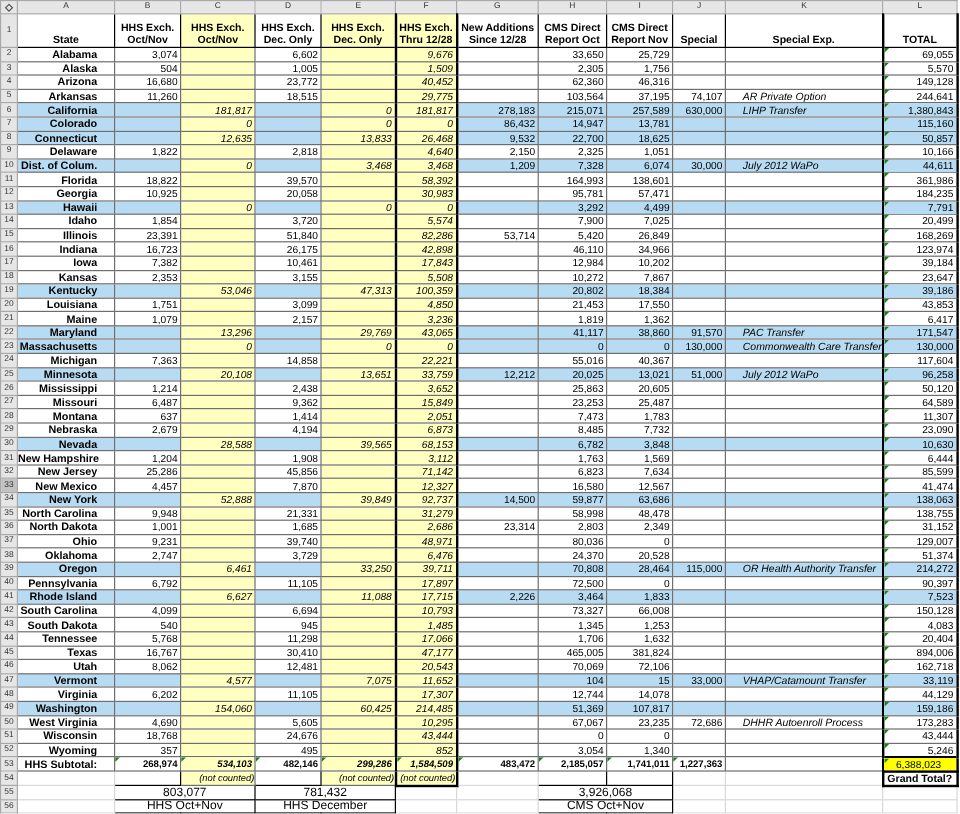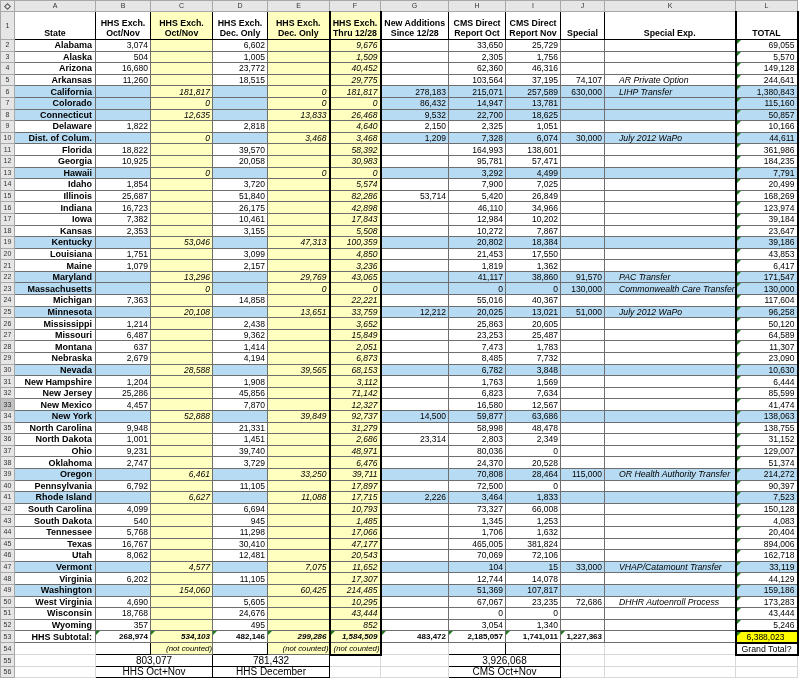--- a/index.html
+++ b/index.html
@@ -24,38 +24,38 @@
   tr.letters td{height:8px}
   tr.hdr-row td{height:28px}
   tr.filler td{height:6px}
   .gut{background:#E6E6E6;border:1px solid #A8A8A8;text-align:center;font-size:7px;color:#333}
   .gut-sel{background:#C2C2C2}
   .corner{background:#E6E6E6;border:1px solid #A8A8A8}
   .diamond{display:block;width:5px;height:5px;border:1px solid #555;transform:rotate(45deg);margin:1px auto 0}
   .collet{background:#E6E6E6;border:1px solid #A8A8A8;text-align:center;font-size:7px;color:#333}
   .hdr{font-weight:bold;text-align:center;vertical-align:bottom;font-size:8.8px;line-height:10px;
        white-space:pre-line;border:1px solid #000;padding-bottom:1px}
-  .state{font-weight:bold;text-align:right;padding-right:3px;font-size:9px}
+  .state{font-weight:bold;text-align:right;padding-right:14px;font-size:9px}
   .num{text-align:right;padding-right:2px}
   .it{font-style:italic}
   .yl{background:var(--yellow)}
   .bl{background:var(--blue)}
   .exp{text-align:left;padding-left:14px;font-size:8.7px}
   .fcol{border-left:2px solid #000;border-right:2px solid #000}
   .tot{border-left:2px solid #000;border-right:2px solid #000}
   .tri{position:relative}
   .tri-mark{position:absolute;top:0;left:0;width:0;height:0;
             border-top:4px solid var(--green);border-right:4px solid transparent}
   .sub{font-weight:bold}
   td.sub.num{font-size:8px}
   .grand{background:var(--grand);border:2px solid #000;font-weight:normal;text-align:center;padding-right:2px}
   .nc{text-align:right;font-size:7.8px}
   .box54{border:1.5px solid #000}
   .lite{border:1px solid #D8D8D8}
-  .gtlbl{font-weight:normal;text-align:center;border:2px solid #000;font-size:8.8px}
+  .gtlbl{font-weight:bold;text-align:center;border:2px solid #000;font-size:8.8px}
   .mbox{border:1.5px solid #000;text-align:center;font-size:10px}
   .fbot{border-bottom:2px solid #000}
 </style>
 </head>
 <body>
 
 <div>
   <table id="grid">
     <colgroup>
       <col>
@@ -304,21 +304,21 @@
           <td class="num"></td>
           <td class="num">7,900</td>
           <td class="num">7,025</td>
           <td class="num"></td>
           <td class="exp it"></td>
           <td class="num tot tri"><span class="tri-mark"></span>20,499</td>
         </tr>
         <tr class="data-row">
           <td class="gut">15</td>
           <td class="state">Illinois</td>
-          <td class="num">25,687</td>
+          <td class="num">23,391</td>
           <td class="num yl it"></td>
           <td class="num">51,840</td>
           <td class="num yl it"></td>
           <td class="num yl it fcol">82,286</td>
           <td class="num">53,714</td>
           <td class="num">5,420</td>
           <td class="num">26,849</td>
           <td class="num"></td>
           <td class="exp it"></td>
           <td class="num tot tri"><span class="tri-mark"></span>168,269</td>
@@ -621,21 +621,21 @@
           <td class="num">48,478</td>
           <td class="num"></td>
           <td class="exp it"></td>
           <td class="num tot tri"><span class="tri-mark"></span>138,755</td>
         </tr>
         <tr class="data-row">
           <td class="gut">36</td>
           <td class="state">North Dakota</td>
           <td class="num">1,001</td>
           <td class="num yl it"></td>
-          <td class="num">1,451</td>
+          <td class="num">1,685</td>
           <td class="num yl it"></td>
           <td class="num yl it fcol">2,686</td>
           <td class="num">23,314</td>
           <td class="num">2,803</td>
           <td class="num">2,349</td>
           <td class="num"></td>
           <td class="exp it"></td>
           <td class="num tot tri"><span class="tri-mark"></span>31,152</td>
         </tr>
         <tr class="data-row">

